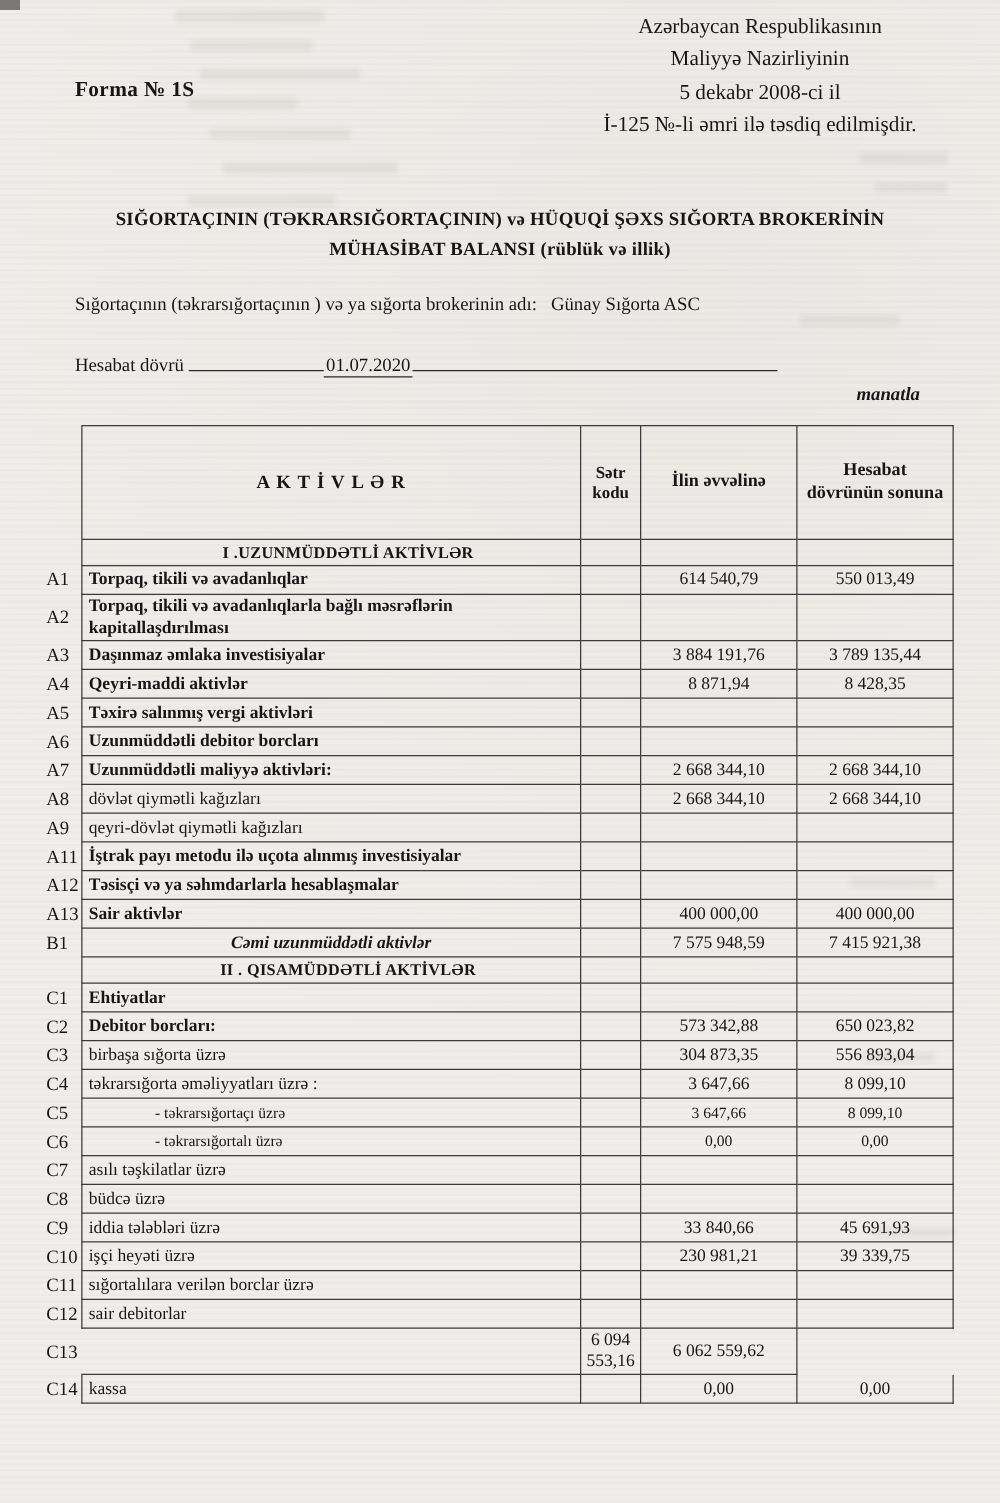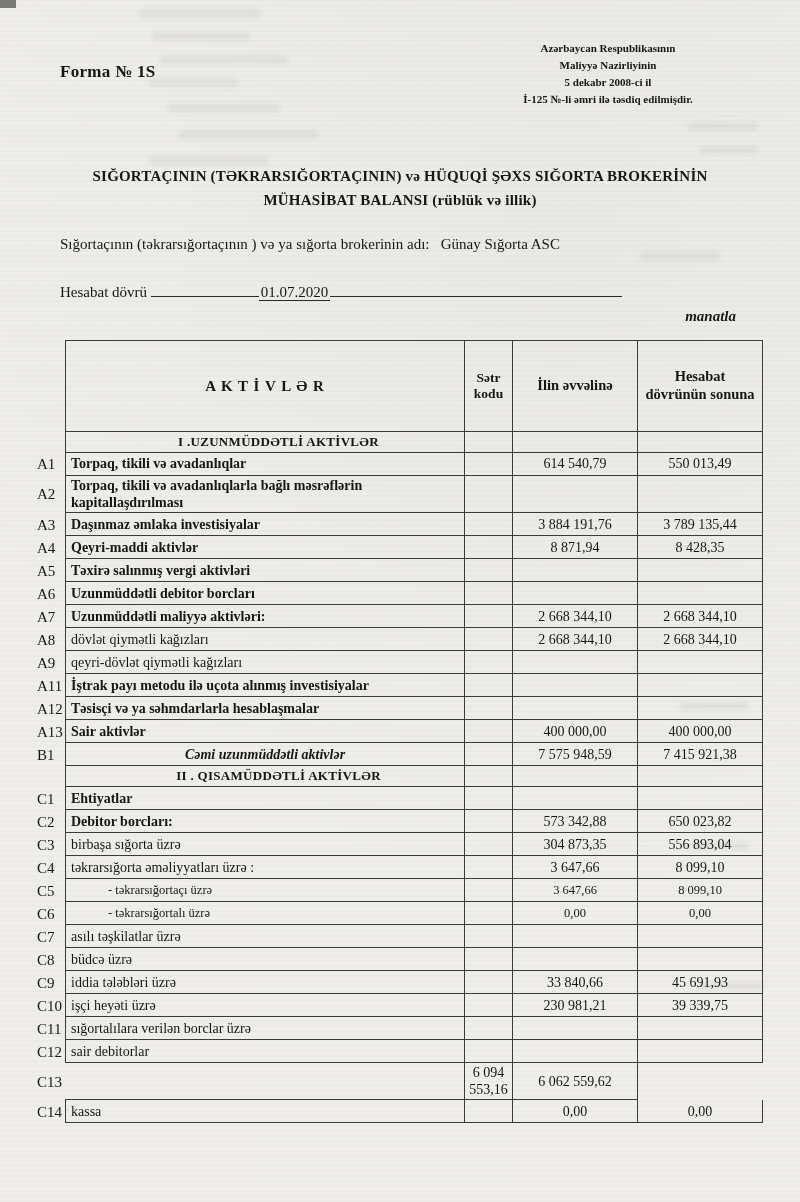--- a/index.html
+++ b/index.html
@@ -15,21 +15,21 @@
     content:"";position:absolute;inset:0;pointer-events:none;
     background:
       repeating-linear-gradient(0deg, rgba(120,120,110,.03) 0 2px, rgba(255,255,255,0) 2px 5px),
       radial-gradient(circle at 70% 20%, rgba(140,140,130,.05), rgba(0,0,0,0) 60%);
   }
   .smudge{position:absolute;background:#6f6f66;opacity:.09;filter:blur(2px);border-radius:2px;}
   .corner-mark{position:absolute;background:#1c1c1c;opacity:.55;}
 
   .forma{position:absolute;left:60px;top:62px;font-weight:bold;font-size:17px;letter-spacing:.3px;}
   .approval{position:absolute;right:8px;top:8px;width:368px;text-align:center;
-    font-weight:bold;font-size:11px;line-height:1.55;margin-top:32px;}
+    font-weight:normal;font-size:17px;line-height:1.55;}
   .title{position:absolute;left:0;top:164px;width:100%;text-align:center;
     font-weight:bold;font-size:15px;line-height:1.6;letter-spacing:.2px;}
   .name-line{position:absolute;left:60px;top:236px;font-size:15px;}
   .period-line{position:absolute;left:60px;top:281px;font-size:15px;}
   .fill{display:inline-block;border-bottom:1px solid #2a2a2a;height:15px;vertical-align:baseline;}
   .fill.pre{width:108px;}
   .fill.post{width:292px;}
   .period-value{border-bottom:1px solid #2a2a2a;padding:0 2px;}
   .manatla{position:absolute;right:64px;top:308px;font-size:15px;font-weight:bold;font-style:italic;}
 
@@ -48,21 +48,21 @@
   .trow.header .cell.assets{font-size:15px;letter-spacing:1px;}
   .trow.header .cell.setr{font-size:13.5px;}
   .trow.header .cell.num{font-size:14.5px;}
   .cell.num{justify-content:center;text-align:center;}
   .cell.assets{font-weight:bold;}
   .trow.section .cell{min-height:21px;padding-left:32px;}
   .trow.section .cell.assets{justify-content:center;text-align:center;font-size:13px;font-weight:bold;letter-spacing:.3px;}
   .trow.total .cell.assets{justify-content:center;text-align:center;font-style:italic;font-weight:bold;}
   .trow.sub1 .cell.assets{font-weight:normal;}
   .trow.sub2 .cell.assets{font-weight:normal;}
-  .trow.sub3 .cell.assets{font-weight:normal;padding-left:42px;font-size:12.5px;}
+  .trow.sub3 .cell.assets{font-weight:normal;padding-left:58px;font-size:12.5px;}
   .trow.sub3 .cell.num{font-size:12.5px;}
   .trow.main .cell.assets{font-weight:bold;}
 </style>
 </head>
 <body>
 
 <div class="page">
 
   <div>
     <div class="corner-mark" style="left:0;top:0;width:16px;height:8px;"></div>

